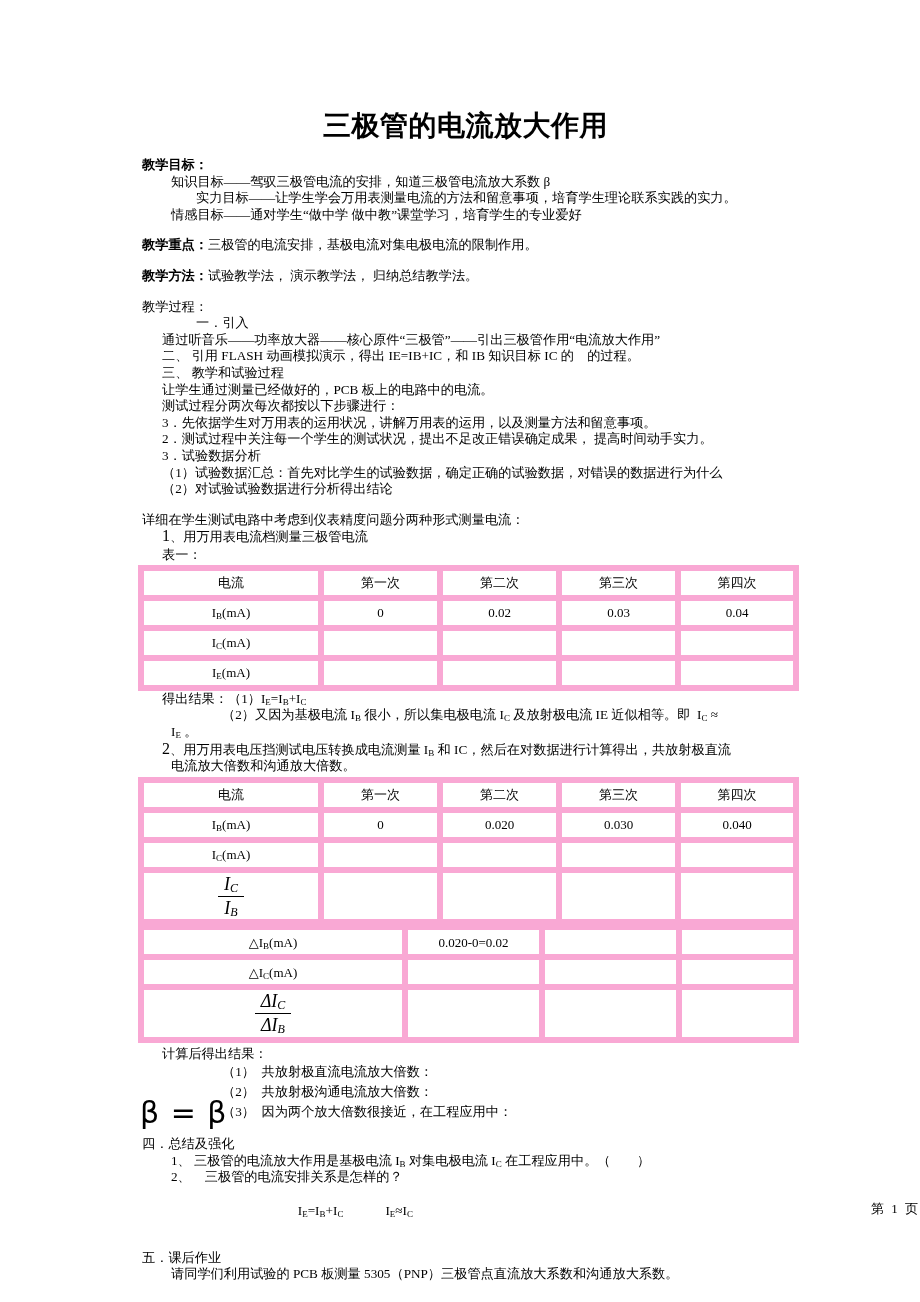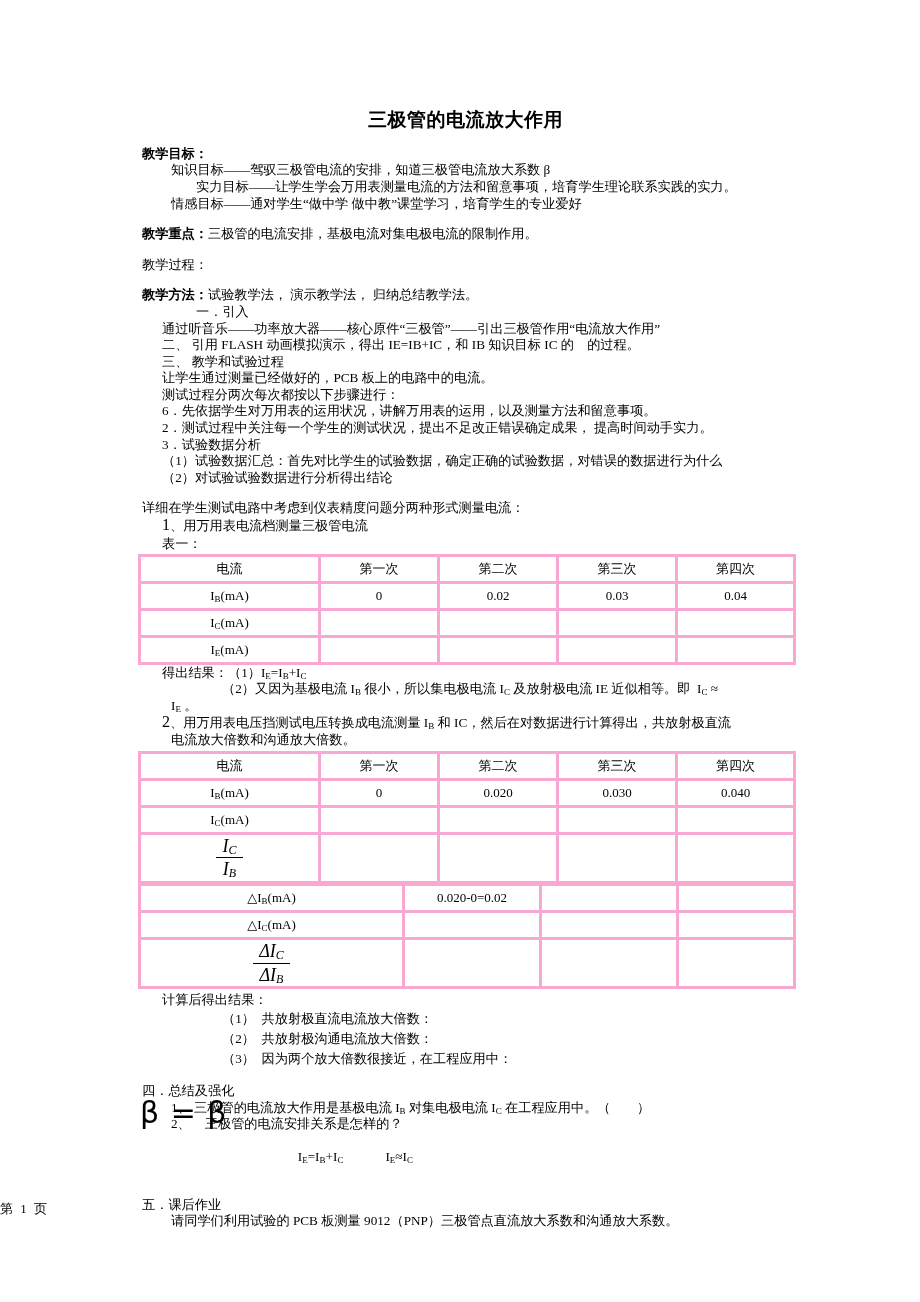--- a/index.html
+++ b/index.html
@@ -24,21 +24,21 @@
     box-sizing: border-box;
   }
   .content {
     position: absolute;
     left: 138px;
     top: 108px;
     width: 655px;
   }
   .doc-title {
     text-align: center;
-    font-size: 19px;
+    font-size: 28px;
     font-weight: bold;
     font-family: "DejaVu Sans", "Liberation Sans", sans-serif;
     letter-spacing: 0.5px;
     margin: 0 0 9px 0;
     line-height: 1.25;
   }
   .line {
     font-size: 13.2px;
     line-height: 16.6px;
     white-space: pre-wrap;
@@ -62,21 +62,21 @@
     font-family: "Liberation Serif", serif;
   }
   
   table.datatable {
     border-collapse: collapse;
     width: 655px;
     table-layout: fixed;
     margin: 2px 0 0 0;
   }
   table.datatable td {
-    border: 3px solid #f9a8d4;
+    border: 6px solid #f9a8d4;
     text-align: center;
     vertical-align: middle;
     font-size: 13px;
     height: 22px;
     padding: 1px 2px;
     line-height: 17px;
   }
   td.tall { height: 62px; font-style: italic; }
   
   .frac {
@@ -113,49 +113,49 @@
     font-family: "DejaVu Sans", "Liberation Sans", sans-serif;
     letter-spacing: 1px;
     line-height: 1;
     white-space: nowrap;
   }
   .footer {
     position: absolute;
     left: 0;
     top: 1200px;
     width: 920px;
-    text-align: left;
+    text-align: right;
     font-size: 13px;
     letter-spacing: 2px;
   }
 </style>
 </head>
 <body>
 
 <div class="page">
   <div class="content">
 
     <div class="doc-title">三极管的电流放大作用</div>
 
     <div class="line i-head"><span class="bold-lead">教学目标：</span></div>
     <div class="line i2">知识目标——驾驭三极管电流的安排，知道三极管电流放大系数 β</div>
     <div class="line i3">实力目标——让学生学会万用表测量电流的方法和留意事项，培育学生理论联系实践的实力。</div>
     <div class="line i2">情感目标——通对学生“做中学 做中教”课堂学习，培育学生的专业爱好</div>
 
     <div class="line i-head"><span class="bold-lead">教学重点：</span><span>三极管的电流安排，基极电流对集电极电流的限制作用。</span></div>
+    <div class="line i-head"><span class="bold-lead">教学方法：</span><span>试验教学法， 演示教学法， 归纳总结教学法。</span></div>
     <div class="line i-head">教学过程：</div>
-    <div class="line i-head"><span class="bold-lead">教学方法：</span><span>试验教学法， 演示教学法， 归纳总结教学法。</span></div>
 
     <div class="line i3">一．引入</div>
     <div class="line i1">通过听音乐——功率放大器——核心原件“三极管”——引出三极管作用“电流放大作用”</div>
     <div class="line i1">二、 引用 FLASH 动画模拟演示，得出 IE=IB+IC，和 IB 知识目标 IC 的    的过程。</div>
     <div class="line i1">三、 教学和试验过程</div>
     <div class="line i1">让学生通过测量已经做好的，PCB 板上的电路中的电流。</div>
     <div class="line i1">测试过程分两次每次都按以下步骤进行：</div>
-    <div class="line i1">6．先依据学生对万用表的运用状况，讲解万用表的运用，以及测量方法和留意事项。</div>
+    <div class="line i1">3．先依据学生对万用表的运用状况，讲解万用表的运用，以及测量方法和留意事项。</div>
     <div class="line i1">2．测试过程中关注每一个学生的测试状况，提出不足改正错误确定成果， 提高时间动手实力。</div>
     <div class="line i1">3．试验数据分析</div>
     <div class="line i1">（1）试验数据汇总：首先对比学生的试验数据，确定正确的试验数据，对错误的数据进行为什么</div>
     <div class="line i1">（2）对试验试验数据进行分析得出结论</div>
     <div class="line i-head">详细在学生测试电路中考虑到仪表精度问题分两种形式测量电流：</div>
 
     <div class="line i1"><span class="num-big">1</span><span>、用万用表电流档测量三极管电流</span></div>
     <div class="tbl-caption">表一：</div>
 
     <table class="datatable">
@@ -292,20 +292,20 @@
     <div class="line i4" style="line-height:20px">（3）  因为两个放大倍数很接近，在工程应用中：</div>
 
     <div class="line i-head">四．总结及强化</div>
     <div class="line i2"><span>1、 三极管的电流放大作用是基极电流 I</span><sub>B</sub><span> 对集电极电流 I</span><sub>C</sub><span> 在工程应用中。（        ）</span></div>
     <div class="line i2"><span>2、</span><span style="padding-left:14px">三极管的电流安排关系是怎样的？</span></div>
     <div class="line" style="padding-left:140px">
       <span>I</span><sub>E</sub><span>=I</span><sub>B</sub><span>+I</span><sub>C</sub><span style="padding-left:42px">I</span><sub>E</sub><span>≈I</span><sub>C</sub>
     </div>
 
     <div class="line i-head">五．课后作业</div>
-    <div class="line i2">请同学们利用试验的 PCB 板测量 9012（PNP）三极管点直流放大系数和沟通放大系数。</div>
+    <div class="line i2">请同学们利用试验的 PCB 板测量 5305（PNP）三极管点直流放大系数和沟通放大系数。</div>
 
   </div>
 
   <div class="beta-overlay">β = β</div>
 
   <div class="footer">第 1 页</div>
 </div>
 
 </body></html>

